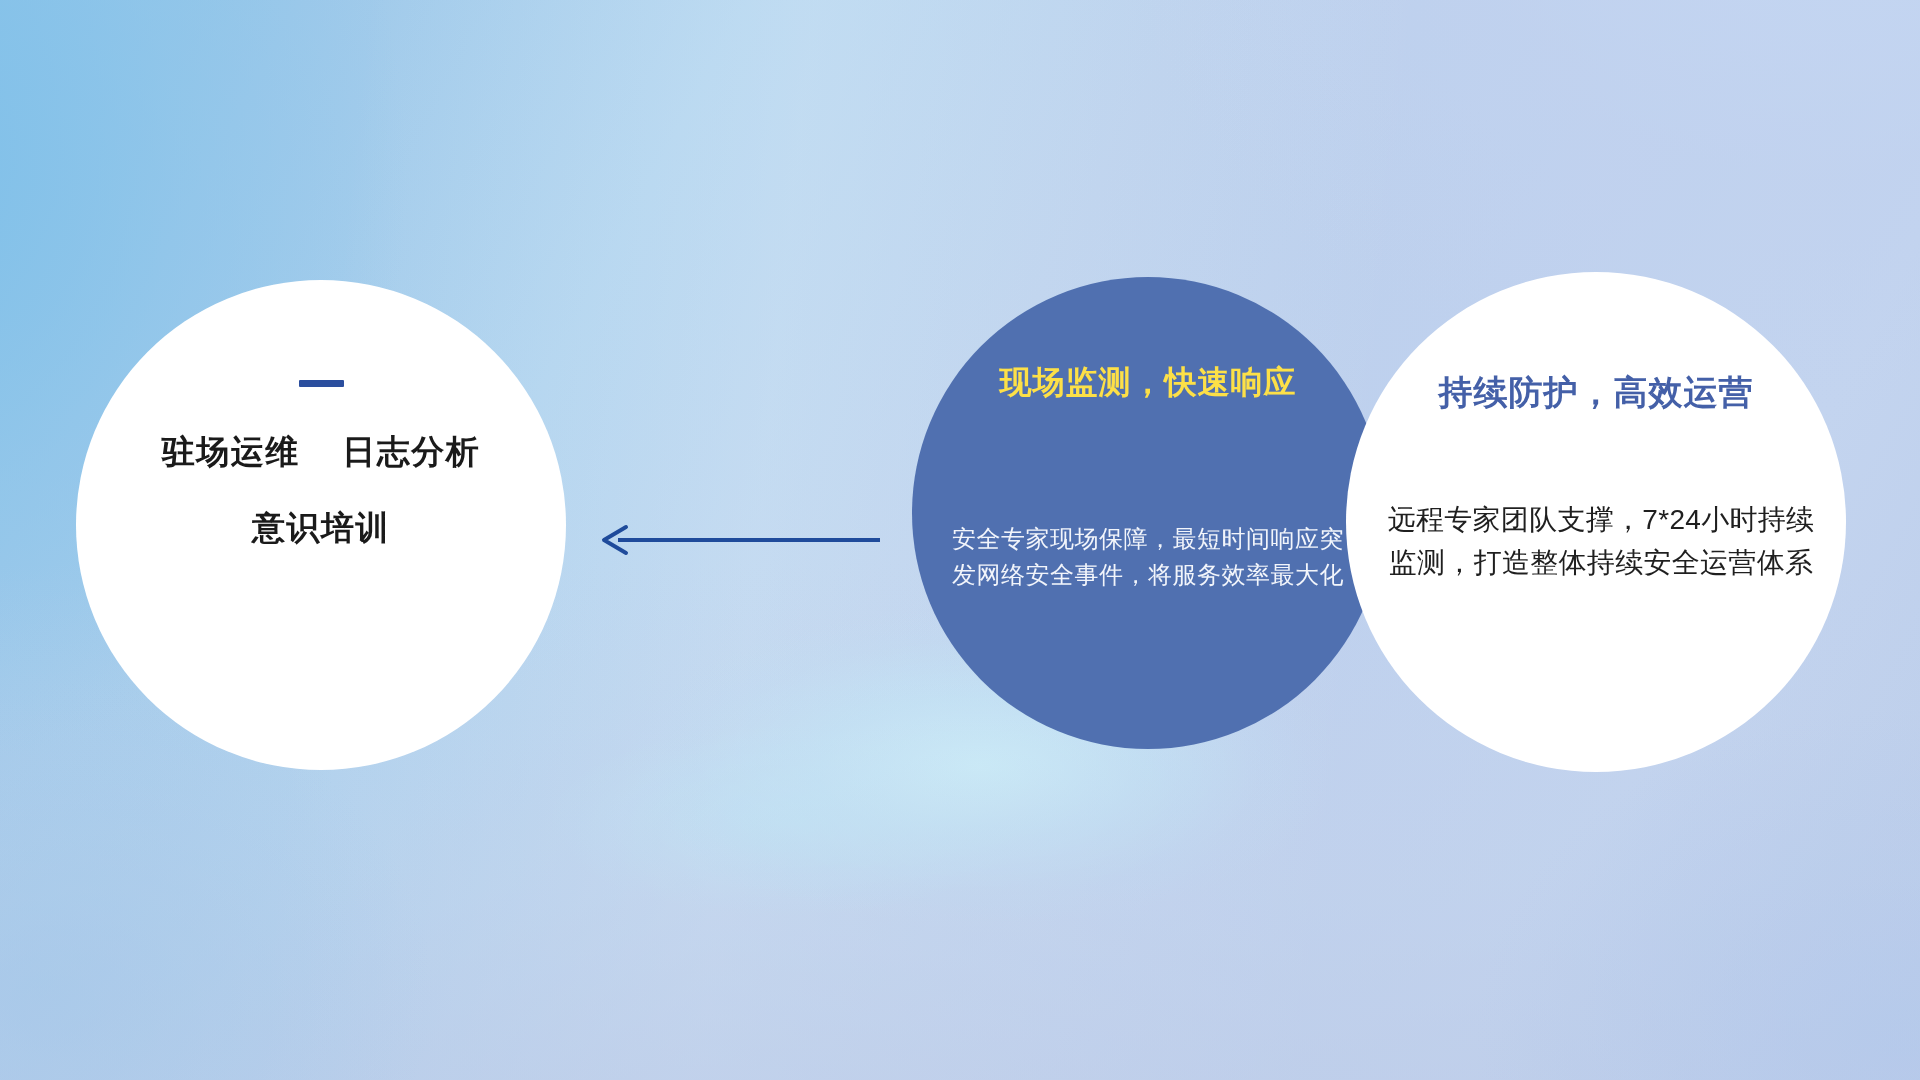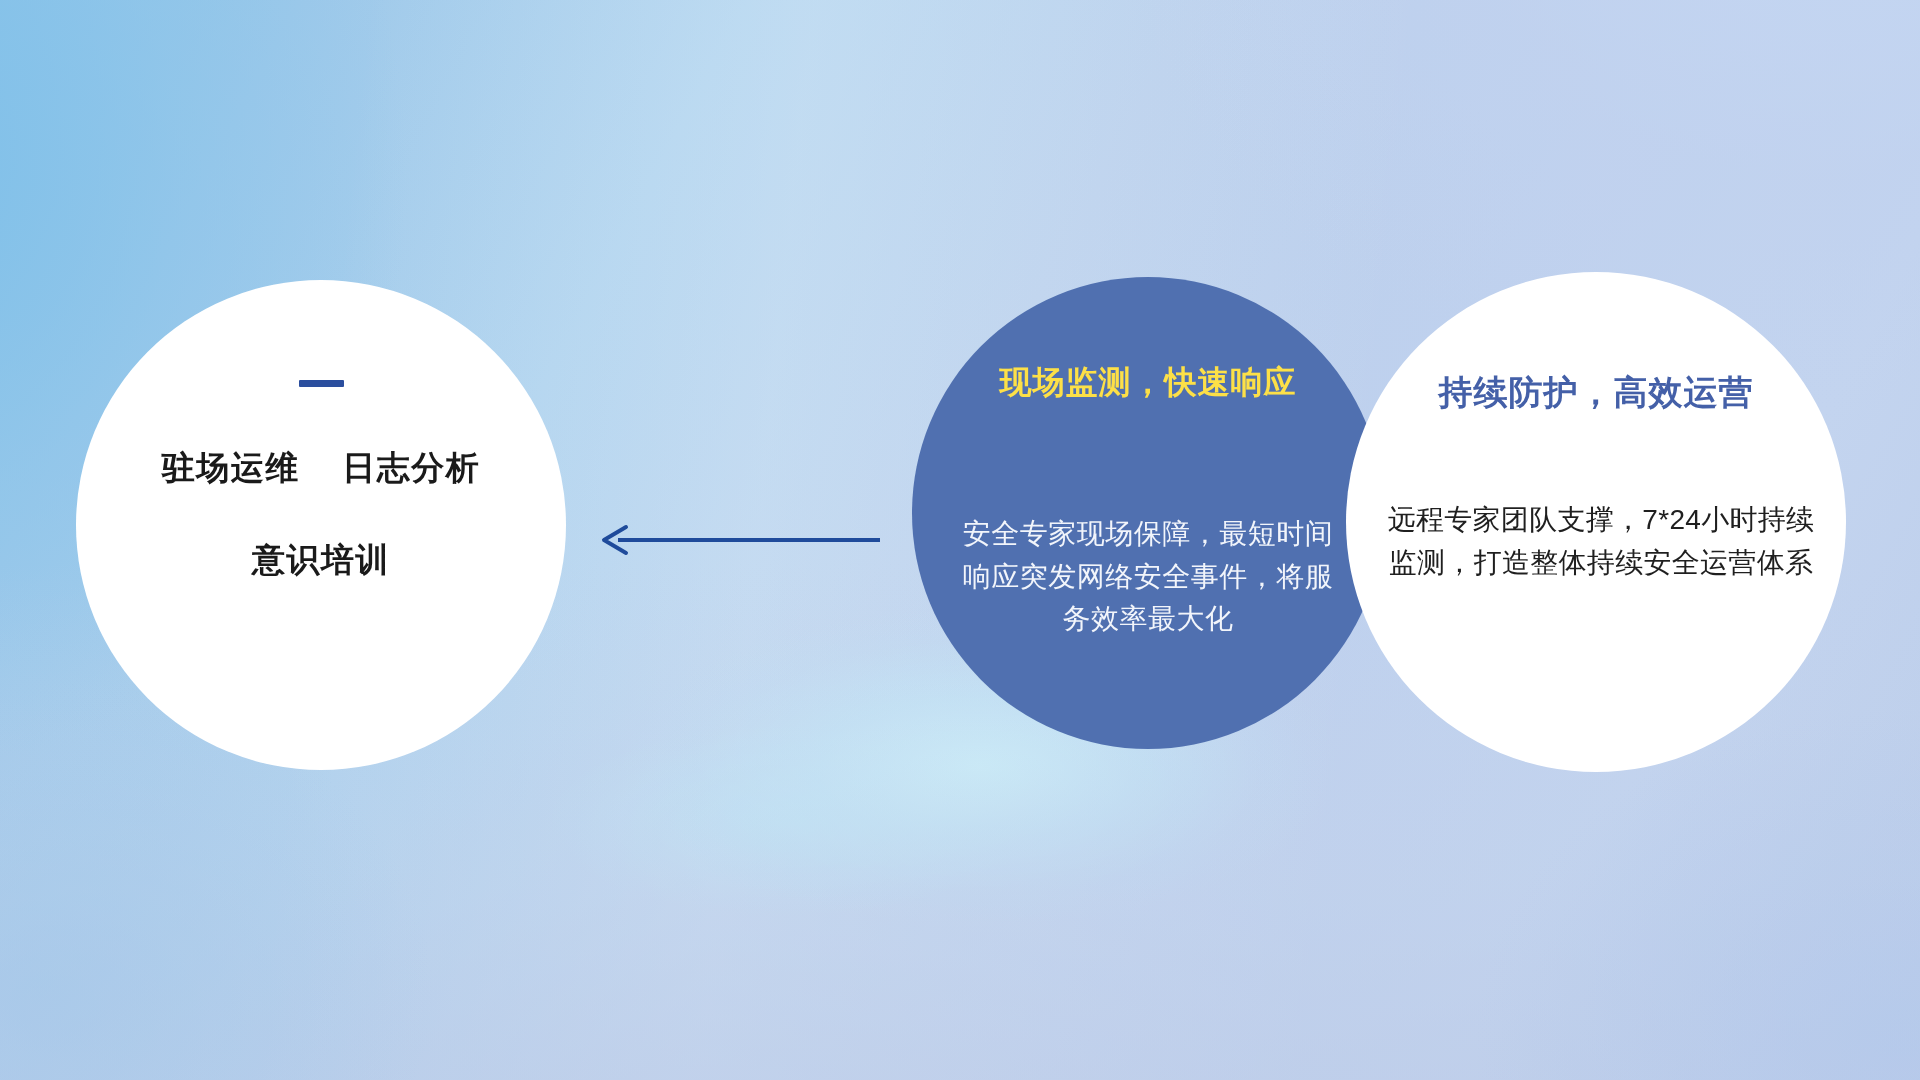--- a/index.html
+++ b/index.html
@@ -117,21 +117,20 @@
   }
 
   
   .left-inner {
     position:absolute;
     left:0; right:0;
     top:100px;
     display:flex;
     flex-direction:column;
     align-items:center;
-    gap:16px;
   }
 
   .dash {
     width:45px; height:7px;
     background:#2b4e9e;
     border-radius:1px;
     margin-bottom:48px;
   }
 
   .left-line {
@@ -154,24 +153,24 @@
     color:#fde047;
     font-size:32px;
     font-weight:bold;
     letter-spacing:1px;
     white-space:nowrap;
   }
 
   .mid-body {
     position:absolute;
     left:38px; right:38px;
-    top:236px;
+    top:244px;
     text-align:center;
     color:#f2f5fb;
-    font-size:28px;
+    font-size:24px;
     line-height:1.52;
     letter-spacing:0.5px;
   }
 
   
   .right-title {
     position:absolute;
     left:0; right:0;
     top:98px;
     text-align:center;

